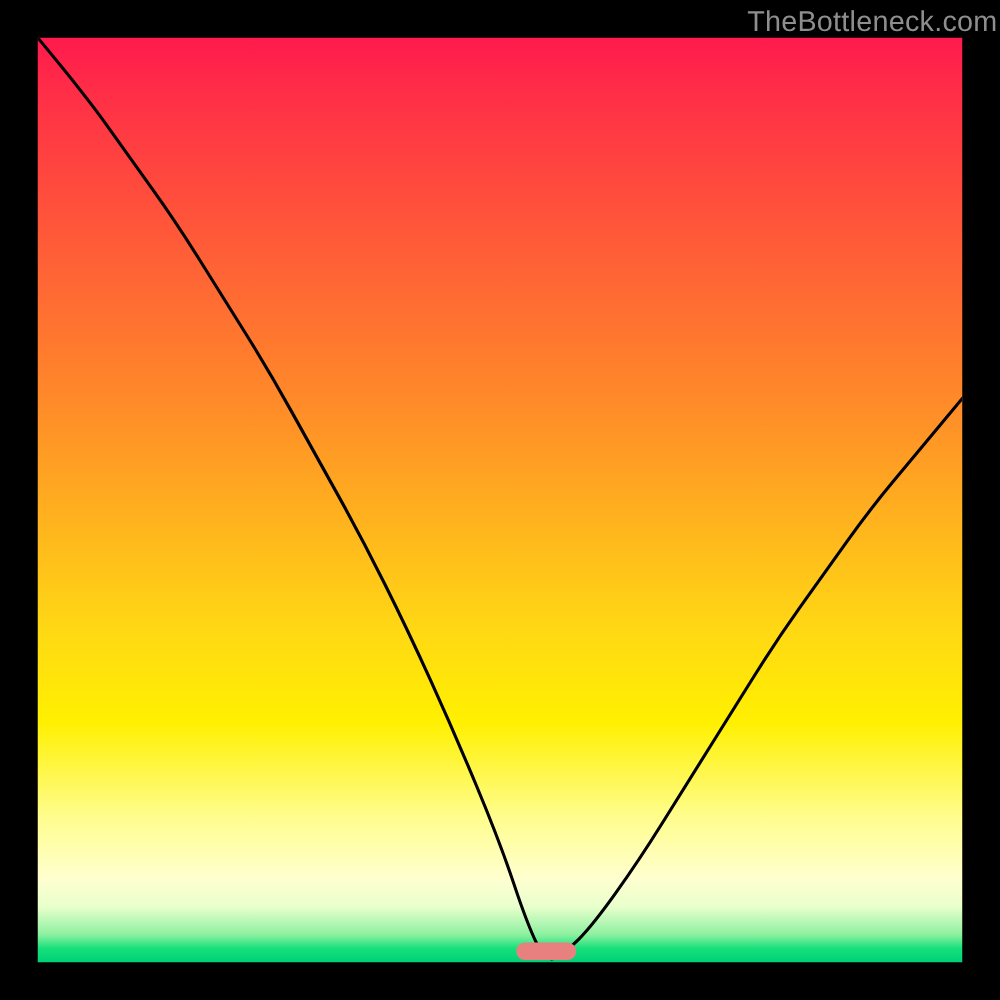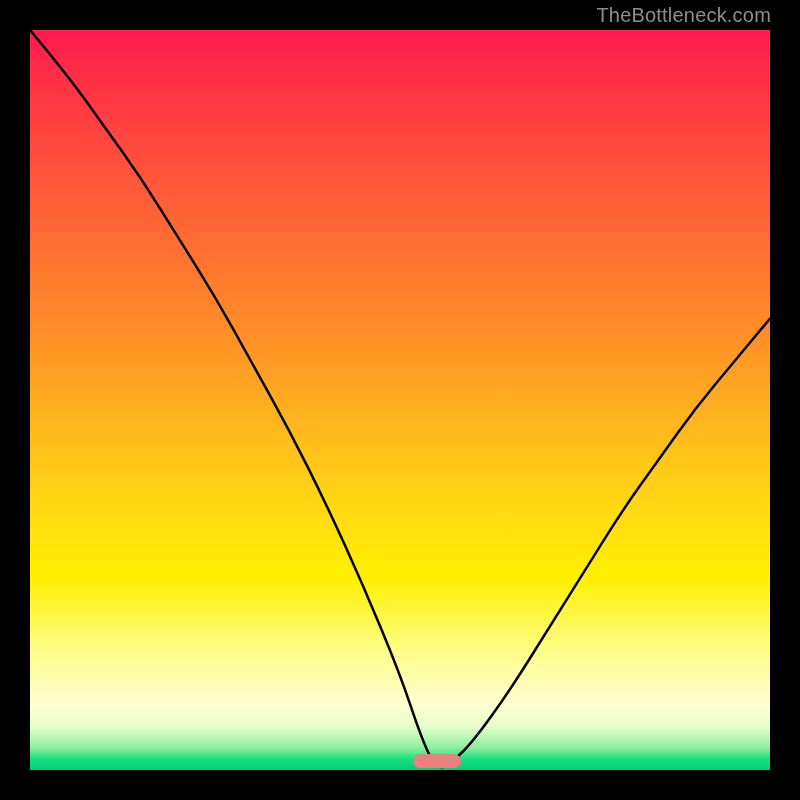--- a/index.html
+++ b/index.html
@@ -53,23 +53,23 @@
     width: 100%; height: 100%;
   }
   .marker {
     position: absolute;
     background: #e88080;
     border-radius: 999px;
   }
   .watermark {
     position: absolute;
     top: 4px;
-    right: 29px;
+    right: 2px;
     color: #8e8e8e;
-    font-size: 20px;
+    font-size: 23px;
     letter-spacing: 0.2px;
     user-select: none;
   }
 </style>
 </head>
 <body>
 
 <div class="stage">
 
   <div class="plot-area">

